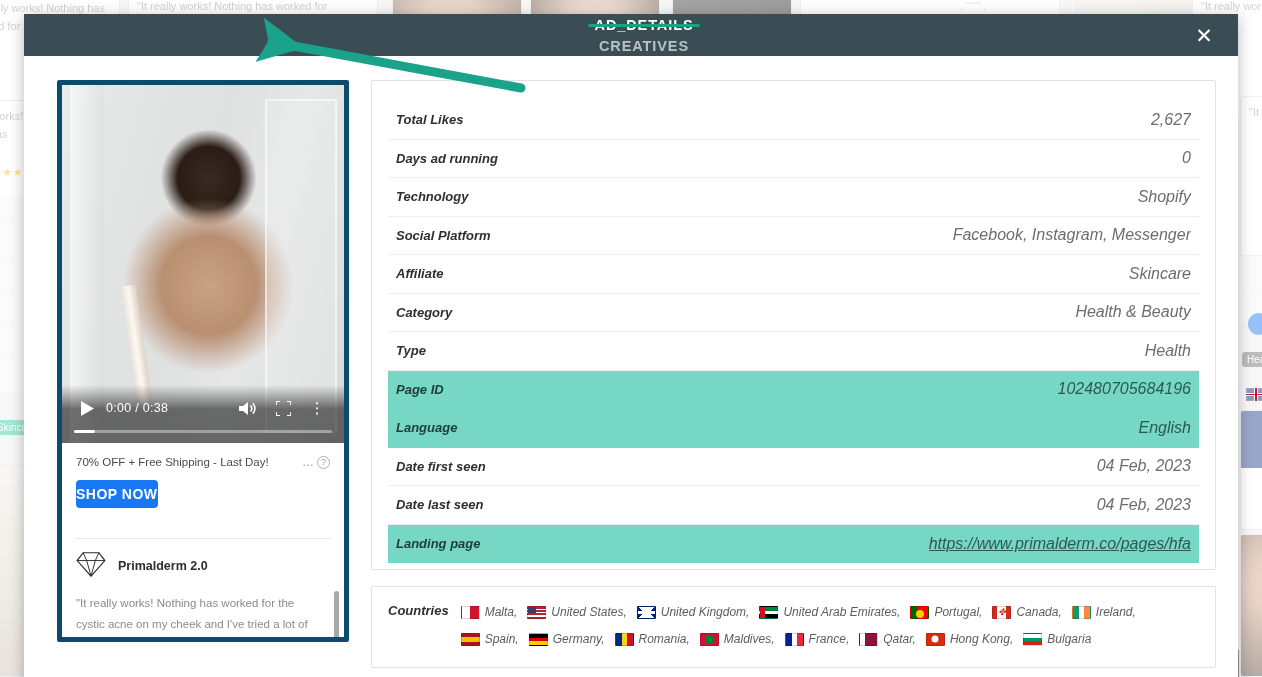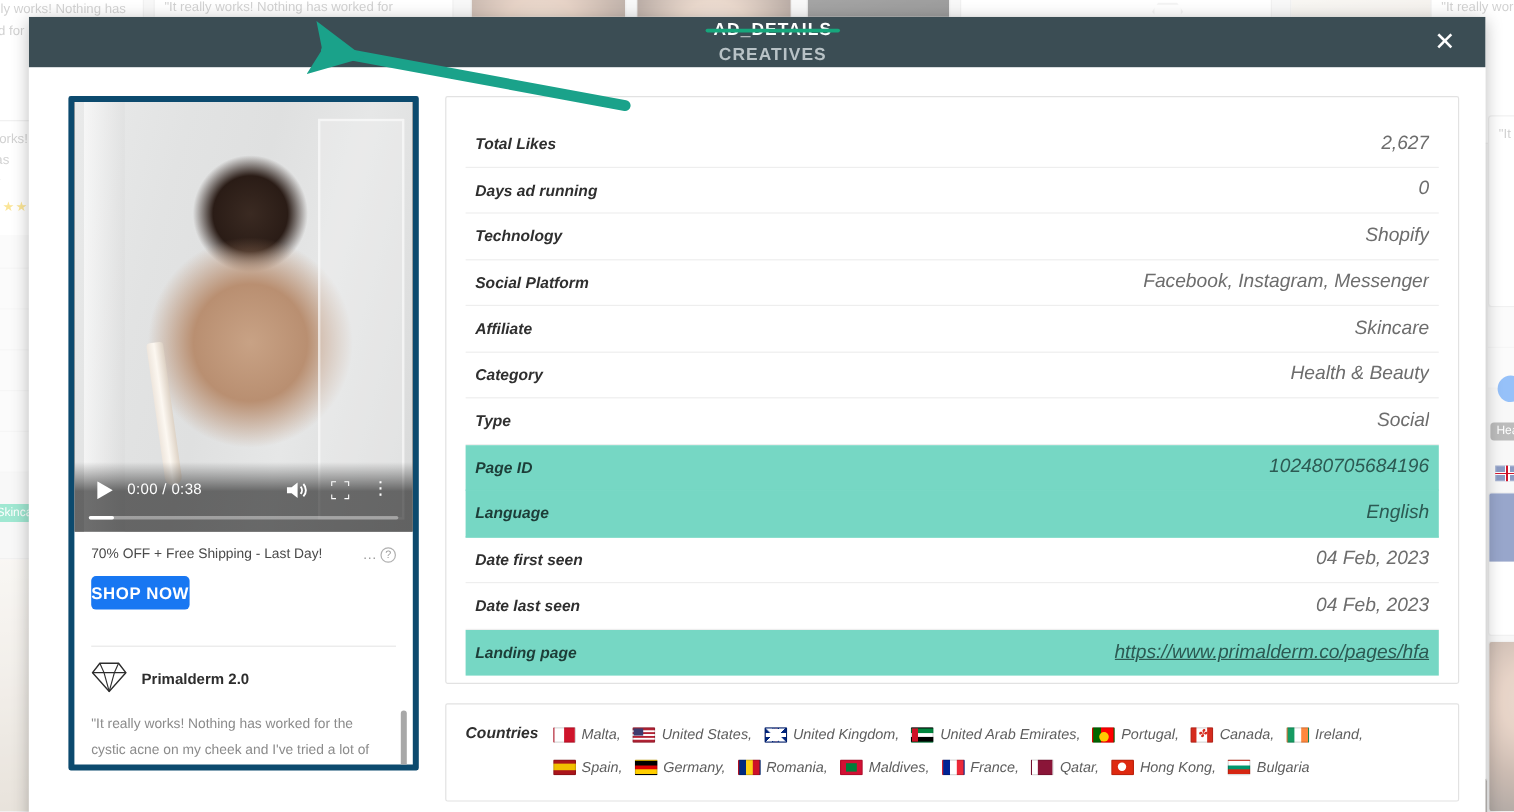--- a/index.html
+++ b/index.html
@@ -740,21 +740,21 @@
           <div class="detail-row">
             <div class="detail-label">Affiliate</div>
             <div class="detail-value">Skincare</div>
           </div>
           <div class="detail-row">
             <div class="detail-label">Category</div>
             <div class="detail-value">Health &amp; Beauty</div>
           </div>
           <div class="detail-row">
             <div class="detail-label">Type</div>
-            <div class="detail-value">Social</div>
+            <div class="detail-value">Health</div>
           </div>
           <div class="detail-row highlight">
             <div class="detail-label">Page ID</div>
             <div class="detail-value">102480705684196</div>
           </div>
           <div class="detail-row highlight">
             <div class="detail-label">Language</div>
             <div class="detail-value">English</div>
           </div>
           <div class="detail-row">

